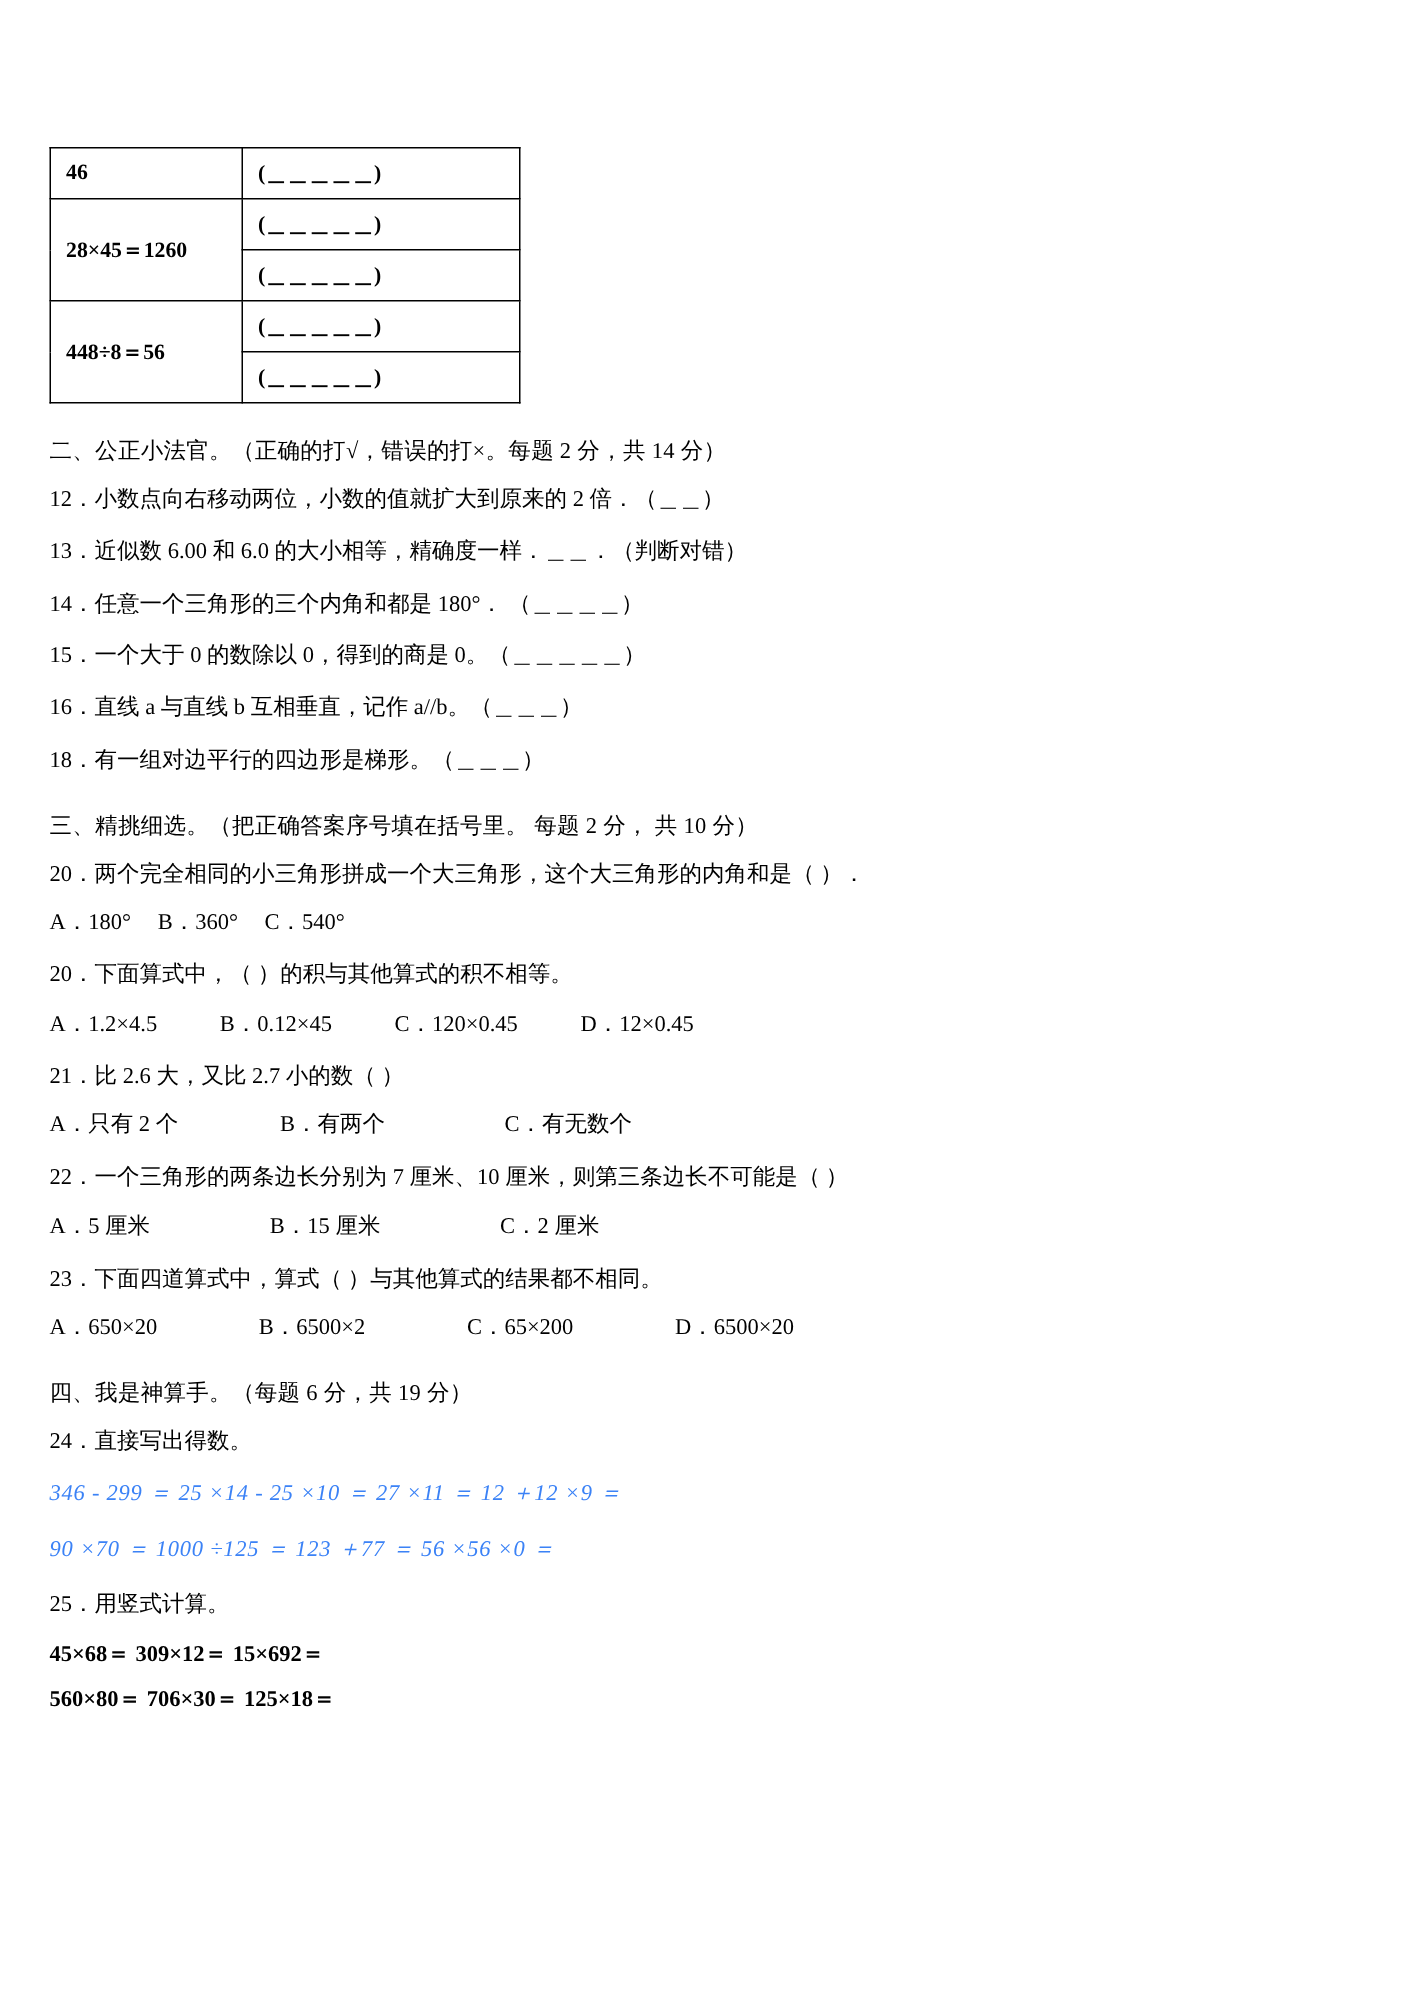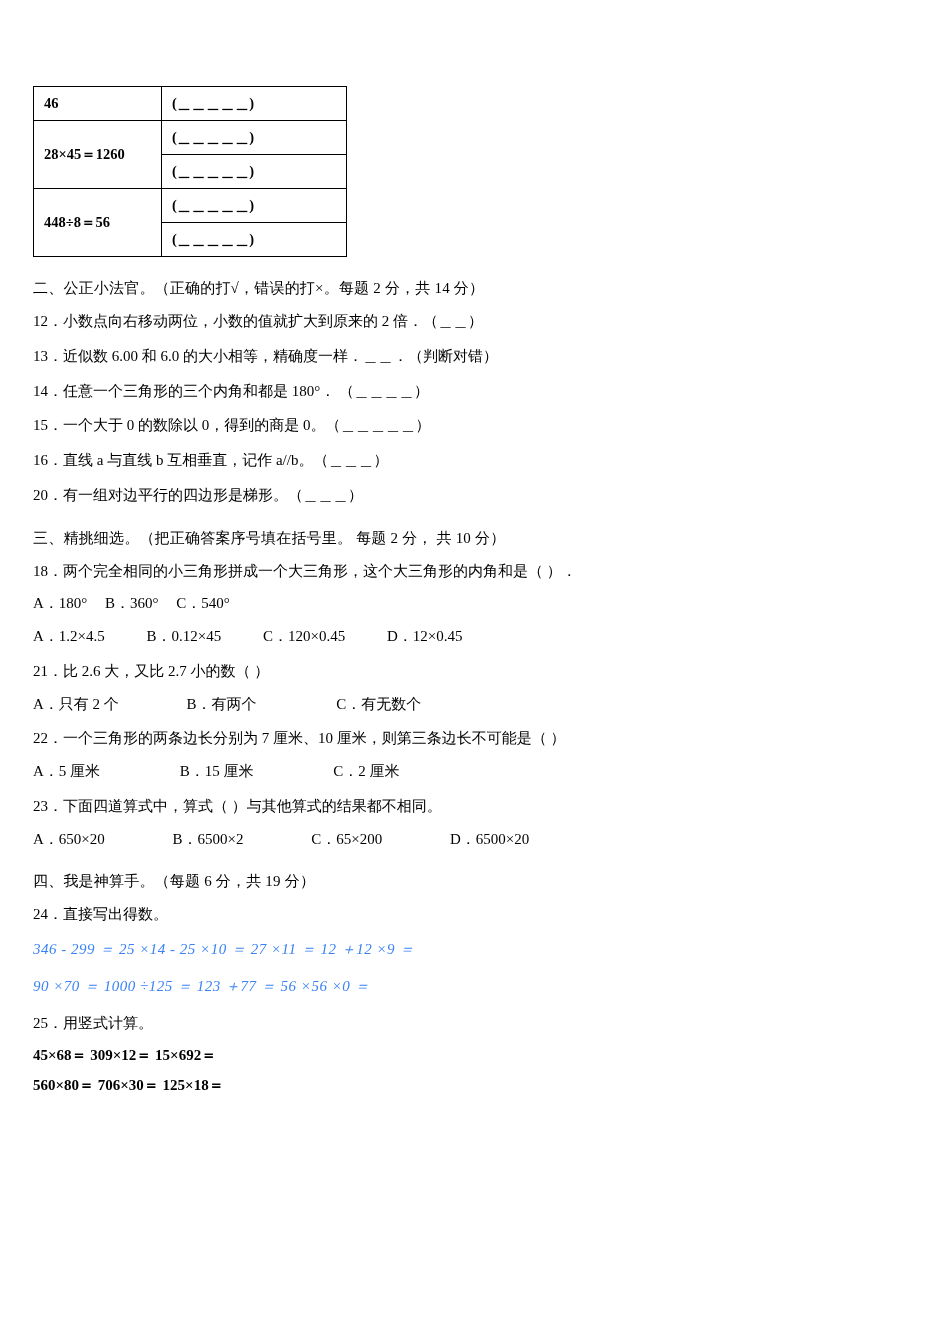--- a/index.html
+++ b/index.html
@@ -18,21 +18,21 @@
   .page {
     position: relative;
     width: 950px;
     height: 1344px;
     padding: 0;
     box-sizing: border-box;
   }
   .content {
     position: absolute;
     left: 33px;
-    top: 86px;
+    top: 98px;
     width: 888px;
   }
 
   
   table.qtable {
     border-collapse: collapse;
     table-layout: fixed;
     margin: 0 0 0 0;
   }
   table.qtable td {
@@ -118,31 +118,32 @@
     </tbody>
       </table>
 
     <div class="section-head">二、公正小法官。（正确的打√，错误的打×。每题 2 分，共 14 分）</div>
 
     <div class="qline">12．小数点向右移动两位，小数的值就扩大到原来的 2 倍．（＿＿）</div>
     <div class="qline">13．近似数 6.00 和 6.0 的大小相等，精确度一样．＿＿．（判断对错）</div>
     <div class="qline">14．任意一个三角形的三个内角和都是 180°．             （＿＿＿＿）</div>
     <div class="qline">15．一个大于 0 的数除以 0，得到的商是 0。（＿＿＿＿＿）</div>
     <div class="qline">16．直线 a 与直线 b 互相垂直，记作 a//b。（＿＿＿）</div>
-    <div class="qline">20．有一组对边平行的四边形是梯形。（＿＿＿）</div>
+    <div class="qline">18．有一组对边平行的四边形是梯形。（＿＿＿）</div>
 
     <div class="section-head">三、精挑细选。（把正确答案序号填在括号里。 每题 2 分， 共 10 分）</div>
 
-    <div class="qline">18．两个完全相同的小三角形拼成一个大三角形，这个大三角形的内角和是（                ）．</div>
+    <div class="qline">20．两个完全相同的小三角形拼成一个大三角形，这个大三角形的内角和是（                ）．</div>
     <div class="opts">
       <span class="opt">A．180°</span><span class="gap-s"></span>
       <span class="opt">B．360°</span><span class="gap-s"></span>
       <span class="opt">C．540°</span>
     </div>
 
+    <div class="qline">20．下面算式中，（  ）的积与其他算式的积不相等。</div>
     <div class="opts">
       <span class="opt">A．1.2×4.5</span><span class="gap-l"></span>
       <span class="opt">B．0.12×45</span><span class="gap-l"></span>
       <span class="opt">C．120×0.45</span><span class="gap-l"></span>
       <span class="opt">D．12×0.45</span>
     </div>
 
     <div class="qline">21．比 2.6 大，又比 2.7 小的数（    ）</div>
     <div class="opts">
       <span class="opt">A．只有 2 个</span><span class="gap-l"></span><span class="gap-m"></span>

